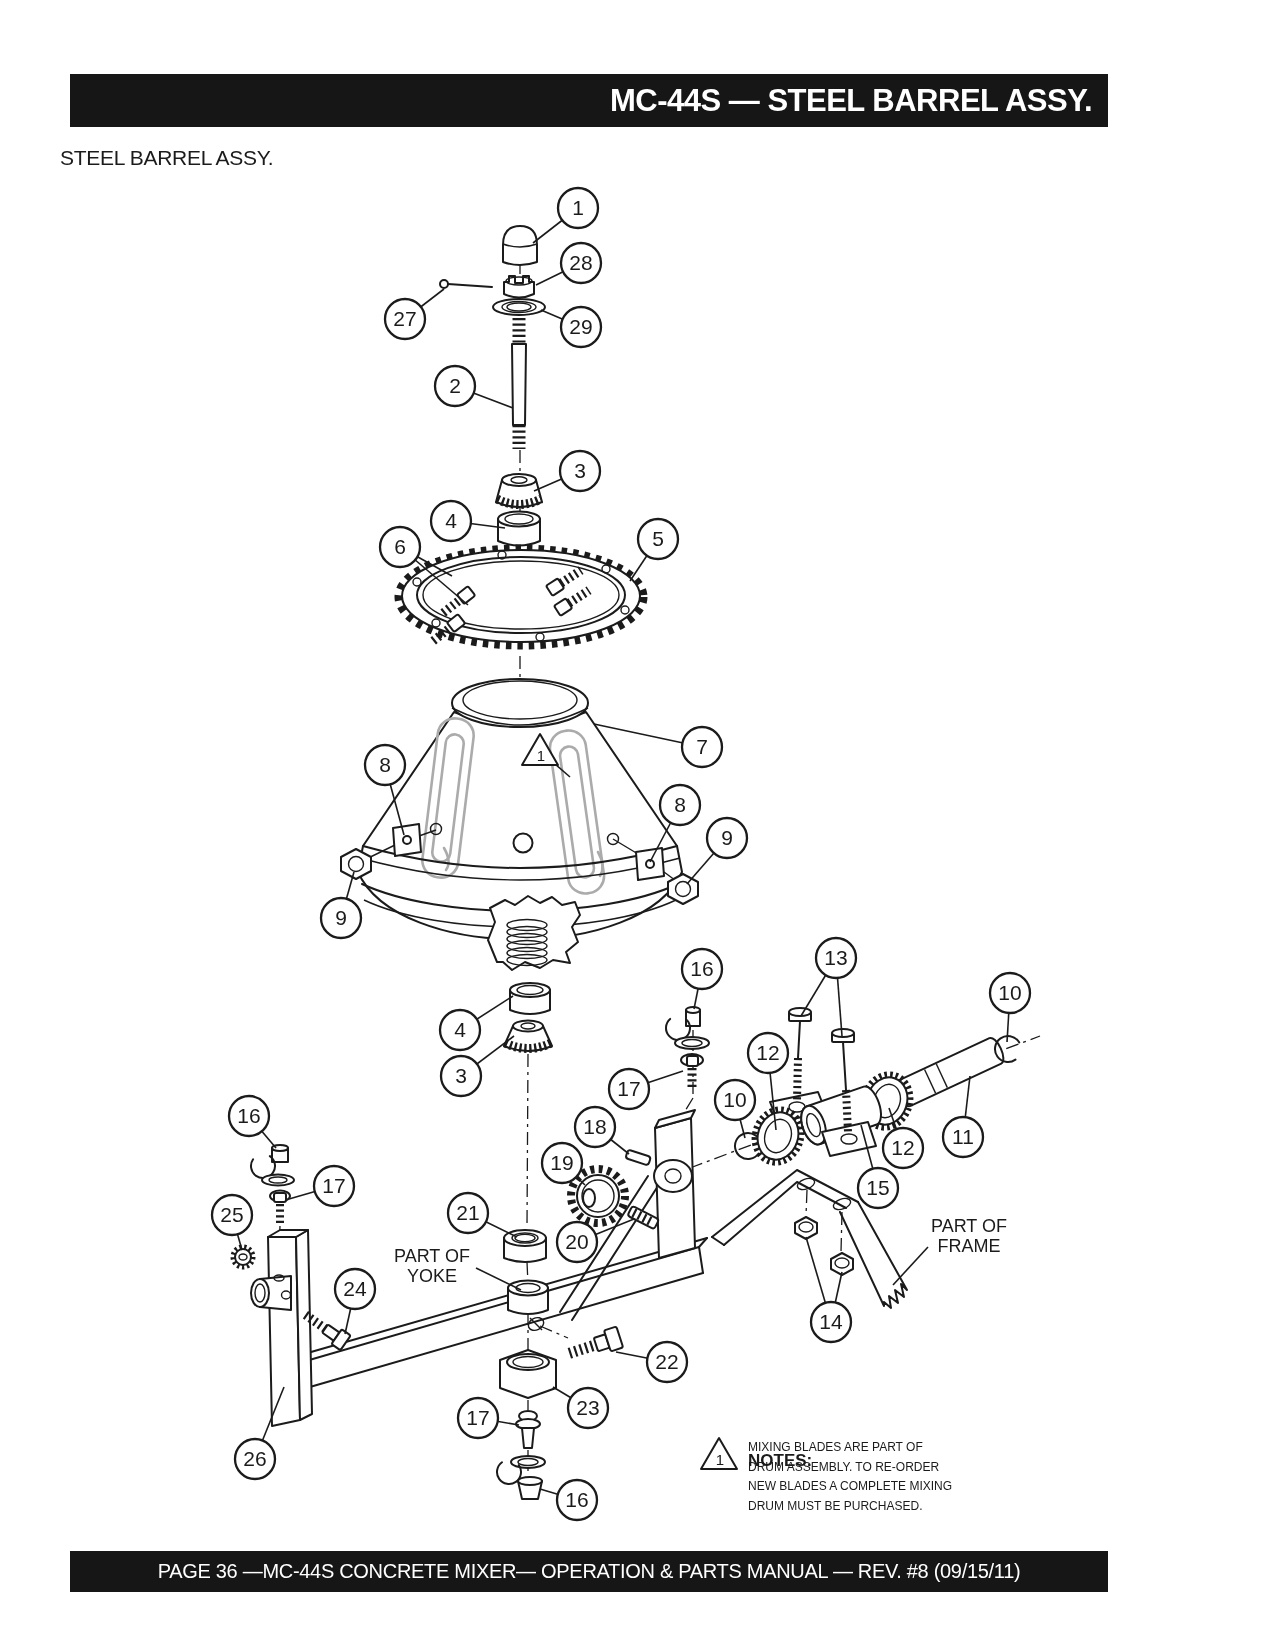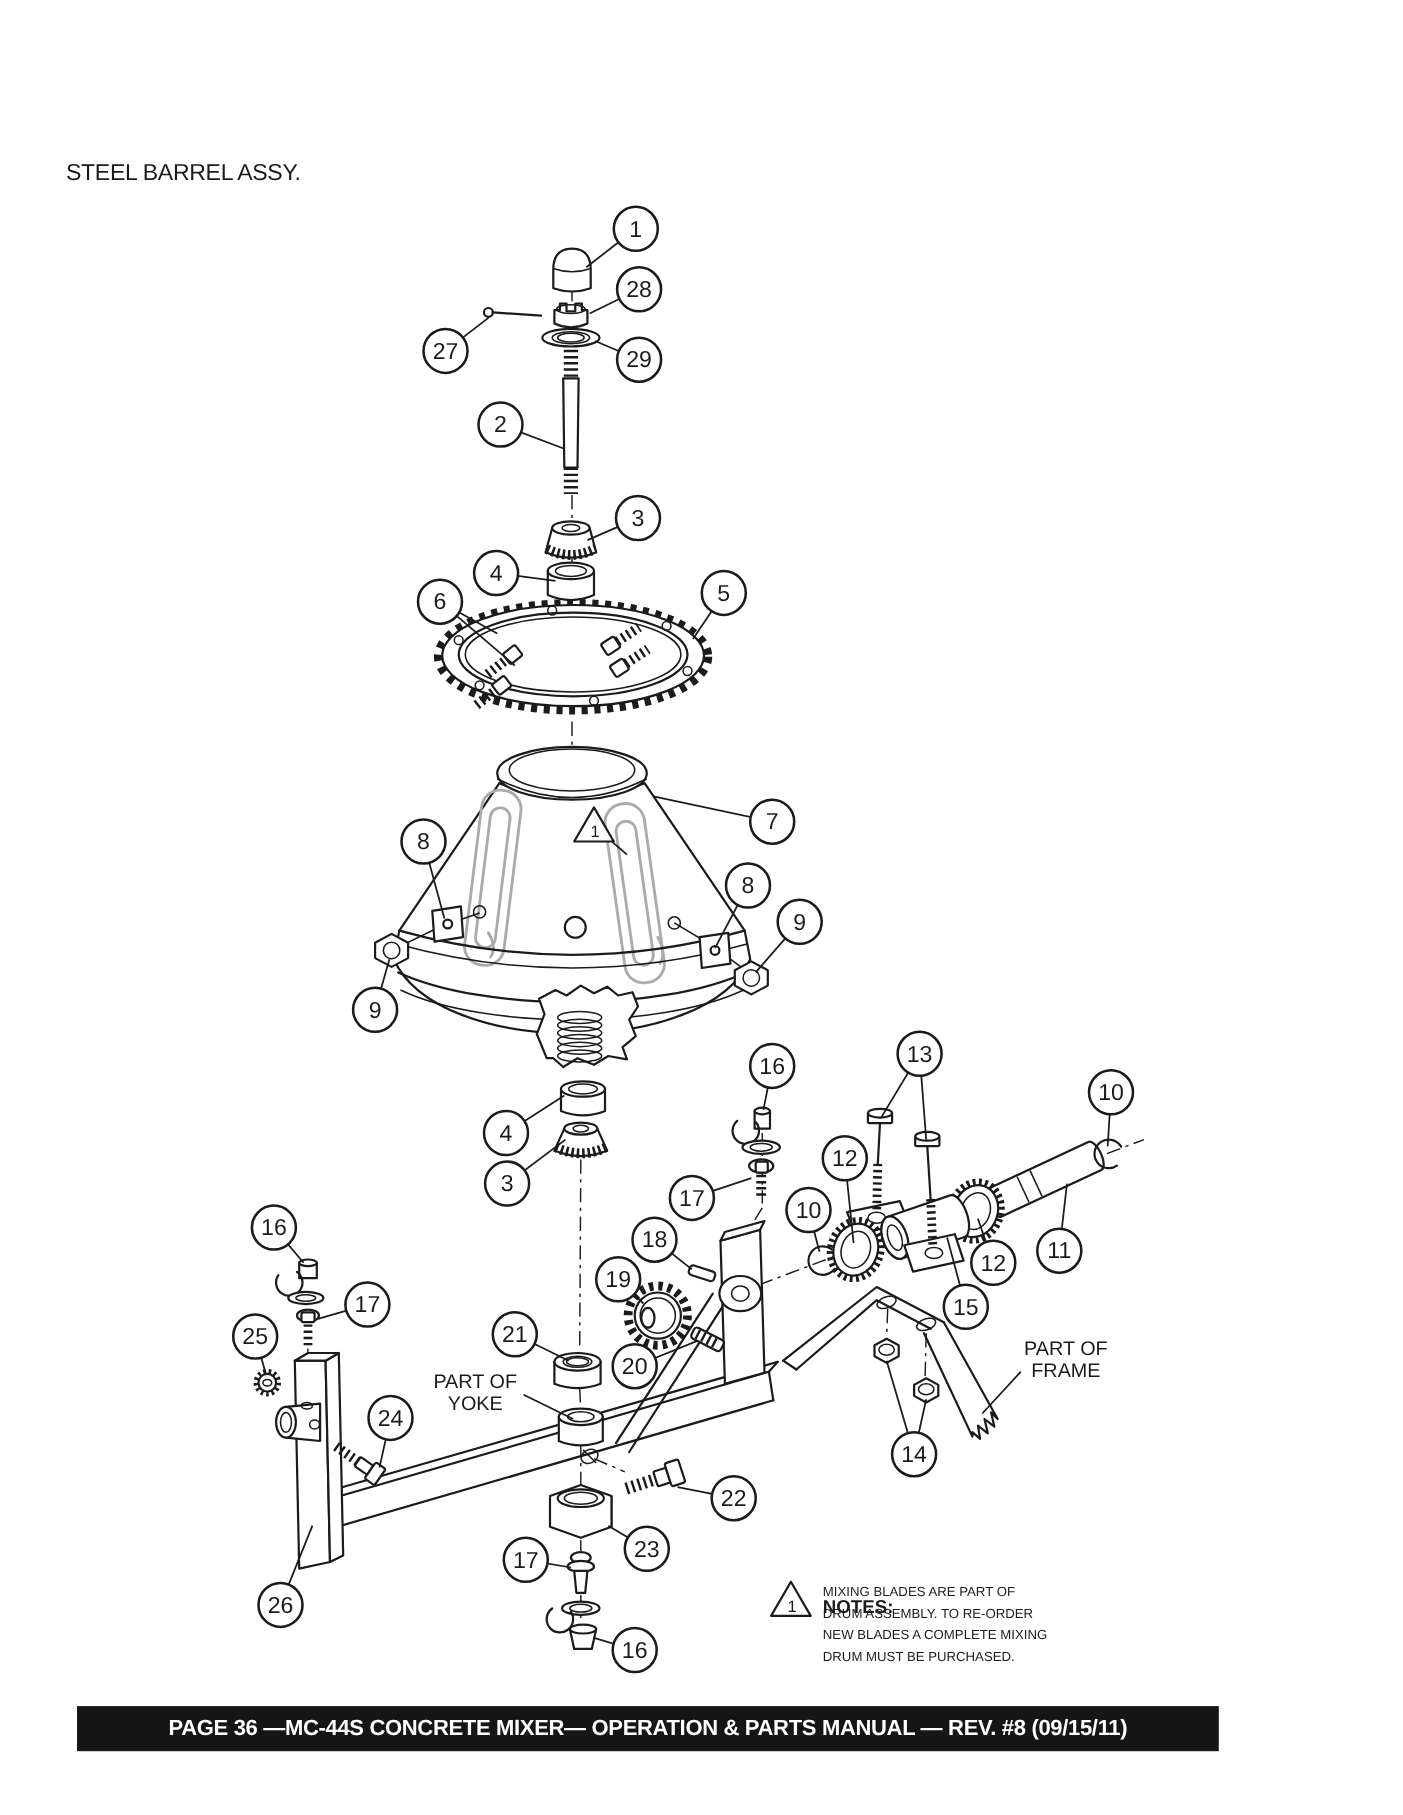--- a/index.html
+++ b/index.html
@@ -2,21 +2,21 @@
 <html><head>
 <meta charset="utf-8">
 <style>
   html,body{margin:0;padding:0;background:#fff;}
   body{width:1275px;height:1650px;font-family:"Liberation Sans",sans-serif;}
   .page{position:relative;width:1275px;height:1650px;background:#fff;overflow:hidden;}
   .bar{position:absolute;left:70px;width:1038px;background:#161616;color:#fff;box-sizing:border-box;}
   .header-bar{top:74px;height:53px;display:flex;align-items:center;justify-content:flex-end;
     padding-right:16px;font-size:31px;font-weight:bold;letter-spacing:-0.5px;}
   .footer-bar{top:1551px;height:41px;display:flex;align-items:center;justify-content:center;
-    font-size:20px;font-weight:bold;letter-spacing:-0.3px;}
+    font-size:20px;font-weight:normal;letter-spacing:-0.3px;}
   .subtitle{position:absolute;left:60px;top:146px;font-size:21px;color:#1b1b1b;letter-spacing:-0.3px;}
   .notes-head{position:absolute;left:748px;top:1406px;font-size:17px;font-weight:bold;color:#1b1b1b;margin-top:45px;}
   .notes-body{position:absolute;left:748px;top:1438px;font-size:12px;line-height:19.5px;color:#1b1b1b;white-space:pre-line;}
   svg.art{position:absolute;left:0;top:0;}
   .ln{stroke:#1b1b1b;stroke-width:2;fill:none;stroke-linecap:round;stroke-linejoin:round;}
   .lnf{stroke:#1b1b1b;stroke-width:2;fill:#fff;stroke-linecap:round;stroke-linejoin:round;}
   .thn{stroke:#1b1b1b;stroke-width:1.4;fill:none;}
   .thr{stroke:#1b1b1b;stroke-dasharray:2.2 3.4;fill:none;}
   .teeth{stroke:#1b1b1b;fill:none;}
   .cline{stroke:#1b1b1b;stroke-width:1.3;stroke-dasharray:13 5 3 5;fill:none;}
@@ -26,20 +26,23 @@
   .bubtxt{font-family:"Liberation Sans",sans-serif;font-size:21px;fill:#1b1b1b;text-anchor:middle;}
   .lbl{font-family:"Liberation Sans",sans-serif;font-size:18px;fill:#1b1b1b;text-anchor:middle;}
   .flag{fill:#fff;stroke:#1b1b1b;stroke-width:2;stroke-linejoin:round;}
   .flagtxt{font-family:"Liberation Sans",sans-serif;font-size:15px;fill:#1b1b1b;text-anchor:middle;}
 </style>
 </head>
 <body>
 
 <div class="page">
 
+  <div class="bar header-bar">
+    <span>MC-44S — STEEL BARREL ASSY.</span>
+  </div>
 
   <div class="subtitle">STEEL BARREL ASSY.</div>
 
   <svg class="art" width="1275" height="1650" viewBox="0 0 1275 1650">
 
     <g>
       <line class="cline" x1="520" y1="264" x2="520" y2="274"></line>
       <line class="cline" x1="520" y1="298" x2="520" y2="306"></line>
       <line class="cline" x1="520" y1="450" x2="520" y2="472"></line>
       <line class="cline" x1="520" y1="508" x2="520" y2="514"></line>

